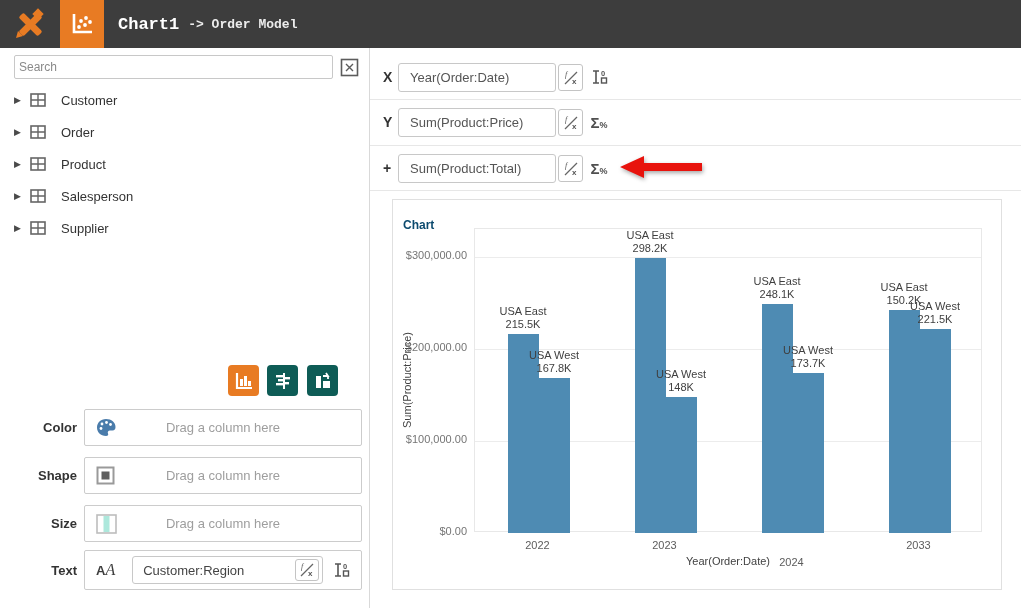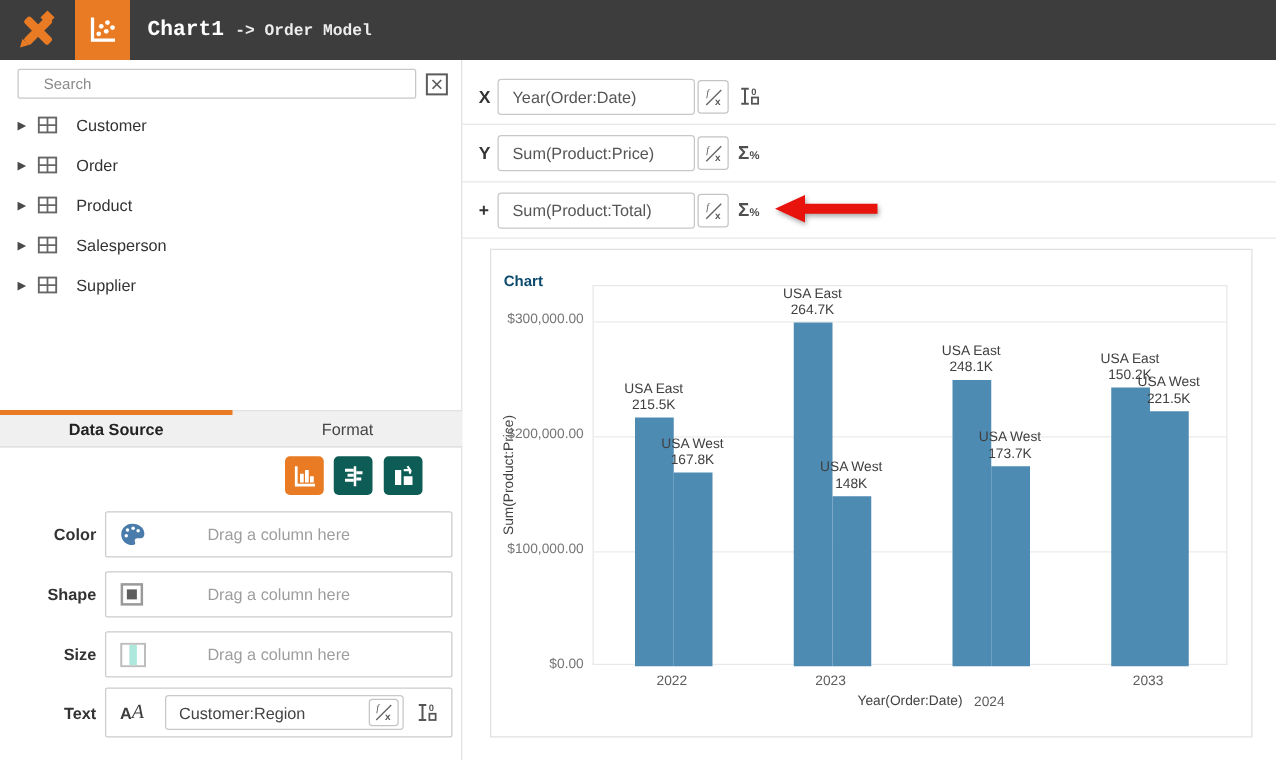--- a/index.html
+++ b/index.html
@@ -10,21 +10,21 @@
   }
   
   #header { position:absolute; left:0; top:0; width:1021px; height:48px; background:#3d3d3d; }
   #logo-box { position:absolute; left:8px; top:4px; width:44px; height:40px; display:flex; align-items:center; justify-content:center; }
   #chart-tab { position:absolute; left:60px; top:0; width:44px; height:48px; background:#e87b23; display:flex; align-items:center; justify-content:center; cursor:pointer; }
   #header-title { position:absolute; left:118px; top:0; height:48px; display:flex; align-items:center; gap:9px;font-family:Liberation Mono, monospace; }
   #header-title .t1 { color:#fff; font-size:17px; font-weight:bold; }
   #header-title .t2 { color:#ededed; font-size:13px; font-weight:bold; }
   
   #sidebar { position:absolute; left:0; top:48px; width:370px; height:560px; background:#fff; border-right:1px solid #d9d9d9; }
-  #search-input { position:absolute; left:14px; top:7px; width:319px; height:24px; border:1px solid #c8c8c8; border-radius:2px; padding:0 20px; font-size:12px; color:#444; font-family:"Liberation Sans",sans-serif; outline:none; }
+  #search-input { position:absolute; left:14px; top:7px; width:319px; height:24px; border:1px solid #c8c8c8; border-radius:2px; padding:0 4px; font-size:12px; color:#444; font-family:"Liberation Sans",sans-serif; outline:none; }
   #search-input::placeholder { color:#8a8a8a; }
   #search-close { position:absolute; left:339px; top:9px; width:20px; height:20px; cursor:pointer; display:flex; align-items:center; justify-content:center; }
   .tree-item { position:absolute; left:0; width:368px; height:24px; display:flex; align-items:center; cursor:pointer; }
   .tree-item .tri { width:10px; margin-left:14px; font-size:9px; color:#4a4a4a; }
   .tree-item .tbl { margin-left:6px; display:flex; align-items:center; }
   .tree-item .lbl { margin-left:15px; font-size:13px; color:#333; }
   #tab-bar { position:absolute; left:0; top:280px; width:370px; height:30px; background:#f0f0f0; border-top:1px solid #e2e2e2; border-bottom:1px solid #dcdcdc; }
   #tab-indicator { position:absolute; left:0; top:-1px; width:186px; height:4px; background:#e87b23; }
   .tab { position:absolute; top:0; height:29px; display:flex; align-items:center; justify-content:center; font-size:13px; cursor:pointer; }
   #tab-datasource { left:0; width:186px; font-weight:bold; color:#222; }
@@ -151,25 +151,20 @@
       <span class="tri">▶</span>
       <span class="tbl">
           <svg width="16" height="14" viewBox="0 0 16 14">
             <rect x="1" y="1" width="14" height="12" fill="none" stroke="#666" stroke-width="1.6"></rect>
             <path d="M1 7 H15 M8 1 V13" stroke="#666" stroke-width="1.4"></path>
           </svg>
         </span>
       <span class="lbl">Supplier</span>
     </div>
 
-    <div id="tab-bar">
-      <div id="tab-indicator"></div>
-      <div class="tab" id="tab-datasource">Data Source</div>
-      <div class="tab" id="tab-format">Format</div>
-    </div>
 
     <button class="ct-btn ct-orange" style="left:228px; top:317px">
       <svg width="20" height="20" viewBox="0 0 20 20">
         <path d="M3 2 L3 17 L18 17" stroke="#fff" stroke-width="2.2" fill="none"></path>
         <rect x="6" y="8" width="3" height="7" fill="#fff"></rect>
         <rect x="10" y="5" width="3" height="10" fill="#fff"></rect>
         <rect x="14" y="10" width="3" height="5" fill="#fff"></rect>
       </svg>
     </button>
     <button class="ct-btn ct-teal" style="left:267px; top:317px">
@@ -324,21 +319,21 @@
             <div>215.5K</div>
           </div>
           <div class="bar" style="left: 63.5px; top: 149px; width: 31px; height: 155px; background: rgb(78, 139, 179);"></div>
           <div class="bar-label" style="left: 79px; top: 120px;">
             <div>USA West</div>
             <div>167.8K</div>
           </div>
           <div class="bar" style="left: 159.5px; top: 29px; width: 31px; height: 275px; background: rgb(78, 139, 179);"></div>
           <div class="bar-label" style="left: 175px; top: 0px;">
             <div>USA East</div>
-            <div>264.7K</div>
+            <div>298.2K</div>
           </div>
           <div class="bar" style="left: 190.5px; top: 168px; width: 31px; height: 136px; background: rgb(78, 139, 179);"></div>
           <div class="bar-label" style="left: 206px; top: 139px;">
             <div>USA West</div>
             <div>148K</div>
           </div>
           <div class="bar" style="left: 286.5px; top: 75px; width: 31px; height: 229px; background: rgb(78, 139, 179);"></div>
           <div class="bar-label" style="left: 302px; top: 46px;">
             <div>USA East</div>
             <div>248.1K</div>

